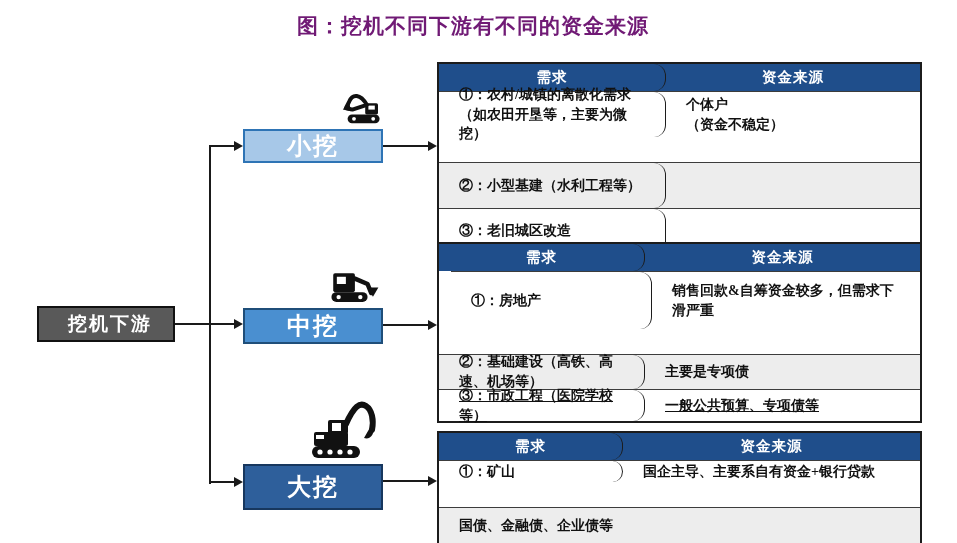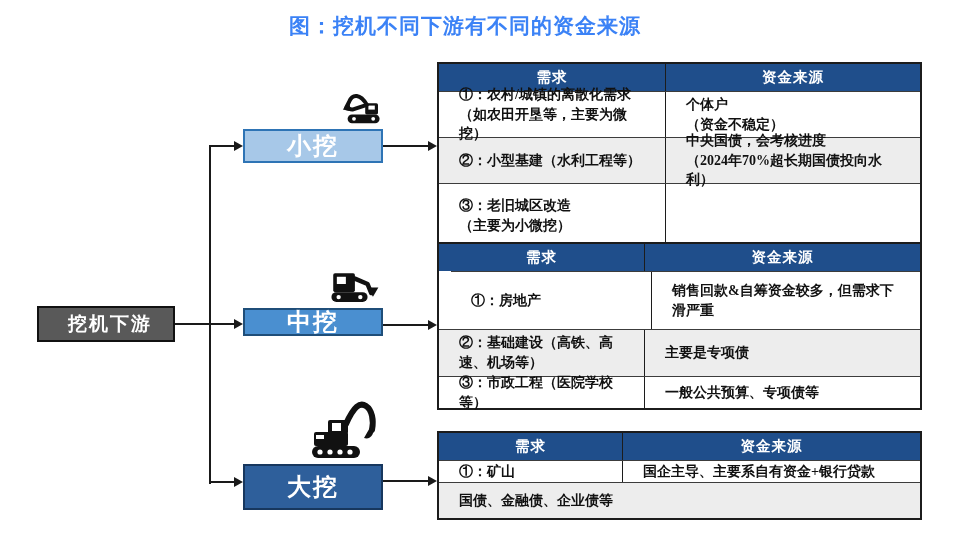--- a/index.html
+++ b/index.html
@@ -12,61 +12,61 @@
     --box-large-bg: #2E5F9B;
     --box-large-border: #17375E;
     --root-bg: #595959;
     --root-border: #111111;
     --line: #1a1a1a;
   }
   * { margin:0; padding:0; box-sizing:border-box; }
   body { background:#ffffff; font-family:"Liberation Serif","DejaVu Serif",serif; }
   .stage { position:relative; width:957px; height:543px; background:#fff; overflow:hidden; }
 
-  .title { position:absolute; left:0; top:12px; width:930px; text-align:center;
-           font-size:21px; font-weight:700; color:#3b82f6; letter-spacing:1px; }
+  .title { position:absolute; left:8px; top:12px; width:930px; text-align:center;
+           font-size:21px; font-weight:700; color:#701a75; letter-spacing:1px; }
 
   .node { position:absolute; display:flex; align-items:center; justify-content:center;
           color:#fff; font-weight:700; font-size:24px; letter-spacing:2px; }
   .root-node { left:37px; top:306px; width:138px; height:36px;
                background:var(--root-bg); border:2.5px solid var(--root-border); font-size:19px;padding-left:8px; }
   .node-small  { left:243px; top:129px; width:140px; height:34px;
                  background:var(--box-small-bg);  border:2px solid var(--box-small-border); }
-  .node-medium { left:243px; top:308px; width:140px; height:28px;
+  .node-medium { left:243px; top:308px; width:140px; height:36px;
                  background:var(--box-medium-bg); border:2px solid var(--box-medium-border); }
   .node-large  { left:243px; top:464px; width:140px; height:46px;
                  background:var(--box-large-bg);  border:2px solid var(--box-large-border); }
 
   .icon { position:absolute; }
   .icon-small  { left:338px; top:90px;  width:48px; height:36px; }
   .icon-medium { left:326px; top:264px; width:56px; height:40px; }
   .icon-large  { left:302px; top:396px; width:82px; height:64px; }
 
   .hline, .vline { position:absolute; background:var(--line); }
   .arrow-right { position:absolute; width:0; height:0;
                  border-top:5px solid transparent; border-bottom:5px solid transparent;
                  border-left:9px solid var(--line); }
 
   .dtable { position:absolute; left:437px; width:485px; border:2px solid #1c1c1c; background:#fff;
             color:#111; }
   .thead { display:flex; background:var(--header-navy); color:#fff; }
   .th { display:flex; align-items:center; justify-content:center;
         font-weight:700; font-size:14.5px; letter-spacing:1px; }
   .tr { display:flex; border-top:1px solid #3c3c3c; background:#fff; }
-  .tr.shaded { background:var(--row-shaded); }
+  .tr.shaded { background:var(--row-shaded);margin-top:25px; }
   .td { display:flex; flex-direction:column; justify-content:center;
         padding:2px 20px; font-size:14px; font-weight:600; line-height:1.4;
         white-space:pre-line; }
-  .col-divider { border-right:1.5px solid #1c1c1c; }
+  .col-divider { border-right:1.5px solid #1c1c1c;border-radius:12px; }
 
   .t1 { top:62px; }  .t1 .w-d { width:227px; } .t1 .w-s { width:254px; }
   .t1 .th { height:27px; } .t1 .tr-0 { height:46px; } .t1 .tr-1 { height:46px; } .t1 .tr-2 { height:64px; }
 
   .t2 { top:242px; } .t2 .w-d { width:206px; } .t2 .w-s { width:275px; }
-  .t2 .th { height:27px; } .t2 .tr-0 { height:58px;margin-left:12px; } .t2 .tr-1 { height:47px; } .t2 .tr-2 { height:32px; }
+  .t2 .th { height:27px; } .t2 .tr-0 { height:58px;margin-left:12px; } .t2 .tr-1 { height:35px; } .t2 .tr-2 { height:32px;text-decoration:underline; }
 
   .t3 { top:431px; } .t3 .w-d { width:184px; } .t3 .w-s { width:297px; }
   .t3 .th { height:27px; } .t3 .tr-0 { height:22px; } .t3 .tr-1 { height:36px; }
 </style>
 </head>
 <body>
 
 <div class="stage">
 
   <div class="title">图：挖机不同下游有不同的资金来源</div>
@@ -140,22 +140,20 @@
       <div class="th w-s">资金来源</div>
     </div>
     <div class="tr tr-0">
       <div class="td w-d col-divider">①：农村/城镇的离散化需求
 （如农田开垦等，主要为微挖）</div>
       <div class="td w-s">个体户
 （资金不稳定）</div>
     </div>
     <div class="tr tr-1 shaded">
       <div class="td w-d col-divider">②：小型基建（水利工程等）</div>
-      <div class="td w-s">中央国债，会考核进度
-（2024年70%超长期国债投向水利）</div>
     </div>
     <div class="tr tr-2">
       <div class="td w-d col-divider">③：老旧城区改造
 （主要为小微挖）</div>
     </div>
   </div>
 
   <div class="dtable t2">
     <div class="thead">
       <div class="th w-d col-divider">需求</div>

